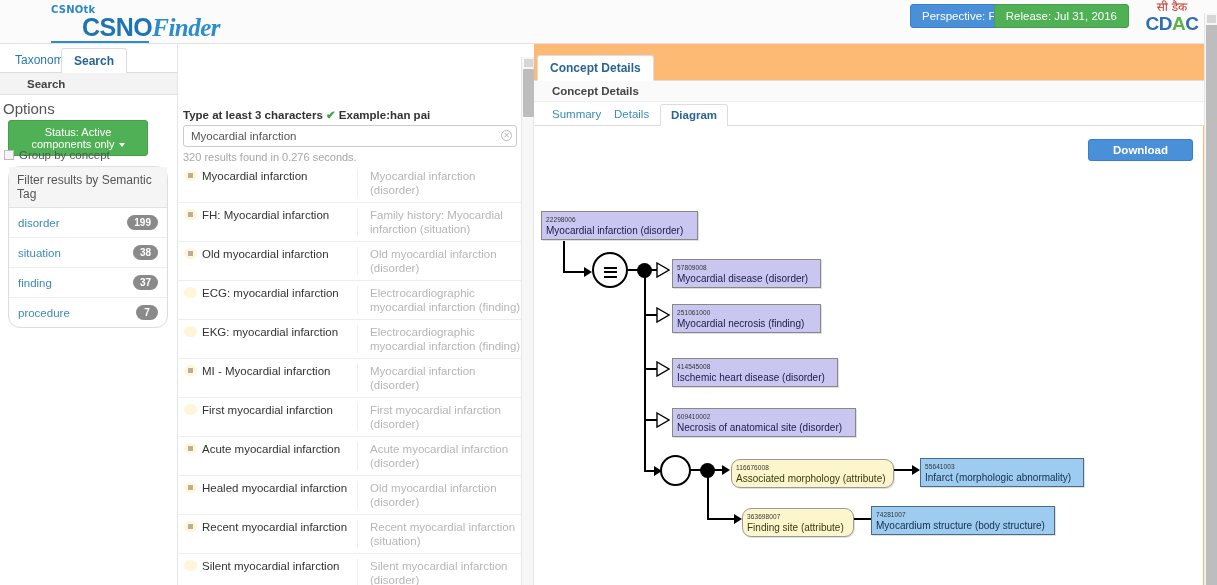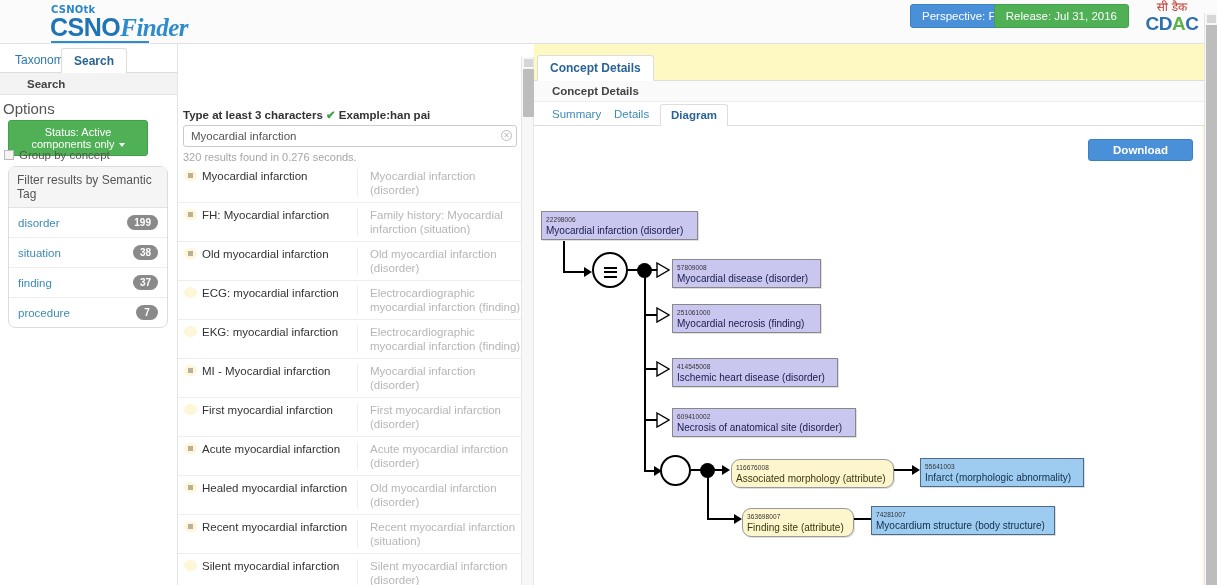--- a/index.html
+++ b/index.html
@@ -20,21 +20,21 @@
     border-bottom: 1px solid #e2e2e2;
   }
   .logo-wrap { position: absolute; left: 50px; top: 4px; }
   .logo-small {
     font-family: "DejaVu Sans", sans-serif;
     font-size: 10px; font-weight: bold; letter-spacing: .2px;
     color: #2b87c8; line-height: 11px; margin-left: 1px;
   }
   .logo-main {
     font-size: 25px; font-weight: bold; color: #1f74b5;
-    line-height: 25px; letter-spacing: -0.5px;
+    line-height: 25px; letter-spacing: -0.5px; margin-left: 32px;
   }
   .logo-main i { color: #2d8dcc; font-style: italic; font-family: "Liberation Serif", serif; font-weight: bold; }
   .logo-underline {
     width: 98px; height: 2px; background: #2d8dcc; margin-top: 1px; margin-left: 1px;
   }
 
   .btn-perspective {
     position: absolute; right: 188px; top: 4px;
     background: #4a90d9; border: 1px solid #3b7fc4; border-radius: 3px;
     color: #fff; font-size: 11.5px; padding: 5px 11px; cursor: pointer;
@@ -77,21 +77,21 @@
     background:#4fb055; border:1px solid #43a049; border-radius:3px;
     color:#fff; font-size:11px; padding:5px 8px; cursor:pointer; text-align:center;
   }
   .groupby { position:absolute; left:4px; top:105px; font-size:11.5px; color:#555; }
   .gb-check {
     display:inline-block; width:10px; height:10px; border:1px solid #bbb; background:#f4f4f4;
     vertical-align:-1px; margin-right:5px;
   }
   .filter-box {
     position:absolute; left:8px; top:122px; width:160px; border:1px solid #ddd;
-    border-radius:7px; background:#fff;
+    border-radius:12px; background:#fff;
   }
   .filter-head {
     background:#f5f5f5; border-bottom:1px solid #e2e2e2; padding:6px 8px;
     font-size:12px; color:#555;
   }
   .filter-row {
     display:flex; align-items:center; justify-content:space-between;
     padding:7px 9px; border-bottom:1px solid #eee; font-size:11.5px; cursor:pointer;
   }
   .filter-row:last-child { border-bottom:none; }
@@ -146,21 +146,21 @@
     background:#d6d6d6;
   }
   .mid-scroll .thumb {
     position:absolute; left:1px; top:12px; width:11px; height:48px;
     background:#bdbdbd; border-radius:1px;
   }
 
   
   .right-col {
     position:absolute; left:534px; top:44px; width:683px; height:541px;
-    background:#fef9c3;
+    background:#fdba74;
   }
   .cd-tabbar { position:absolute; left:0; top:11px; width:683px; height:26px; border-bottom:1px solid #dddddd; }
   .cd-tab {
     position:absolute; left:3px; top:0px; height:26px; line-height:25px;
     padding:0 12px; background:#fff; border:1px solid #ddd; border-bottom:1px solid #fff;
     border-radius:3px 3px 0 0; font-size:12px; font-weight:bold; color:#2a6496; cursor:pointer;
   }
   .cd-sub {
     position:absolute; left:0; top:37px; width:683px; height:21px;
     background:#fafafa; border-bottom:1px solid #eee;

